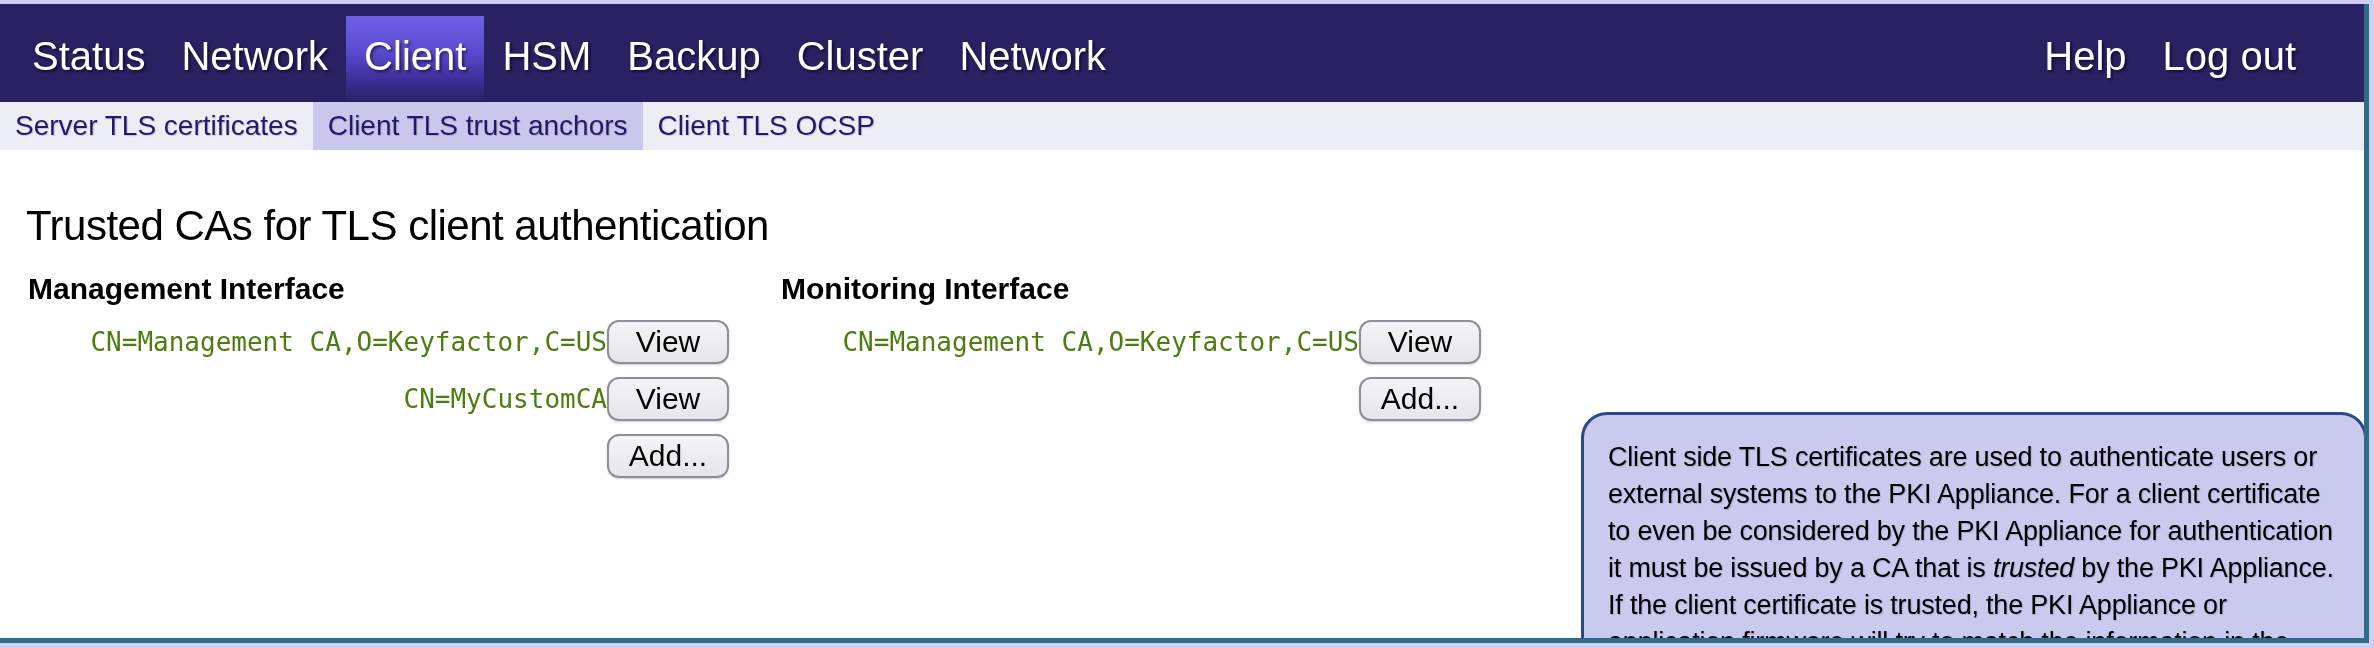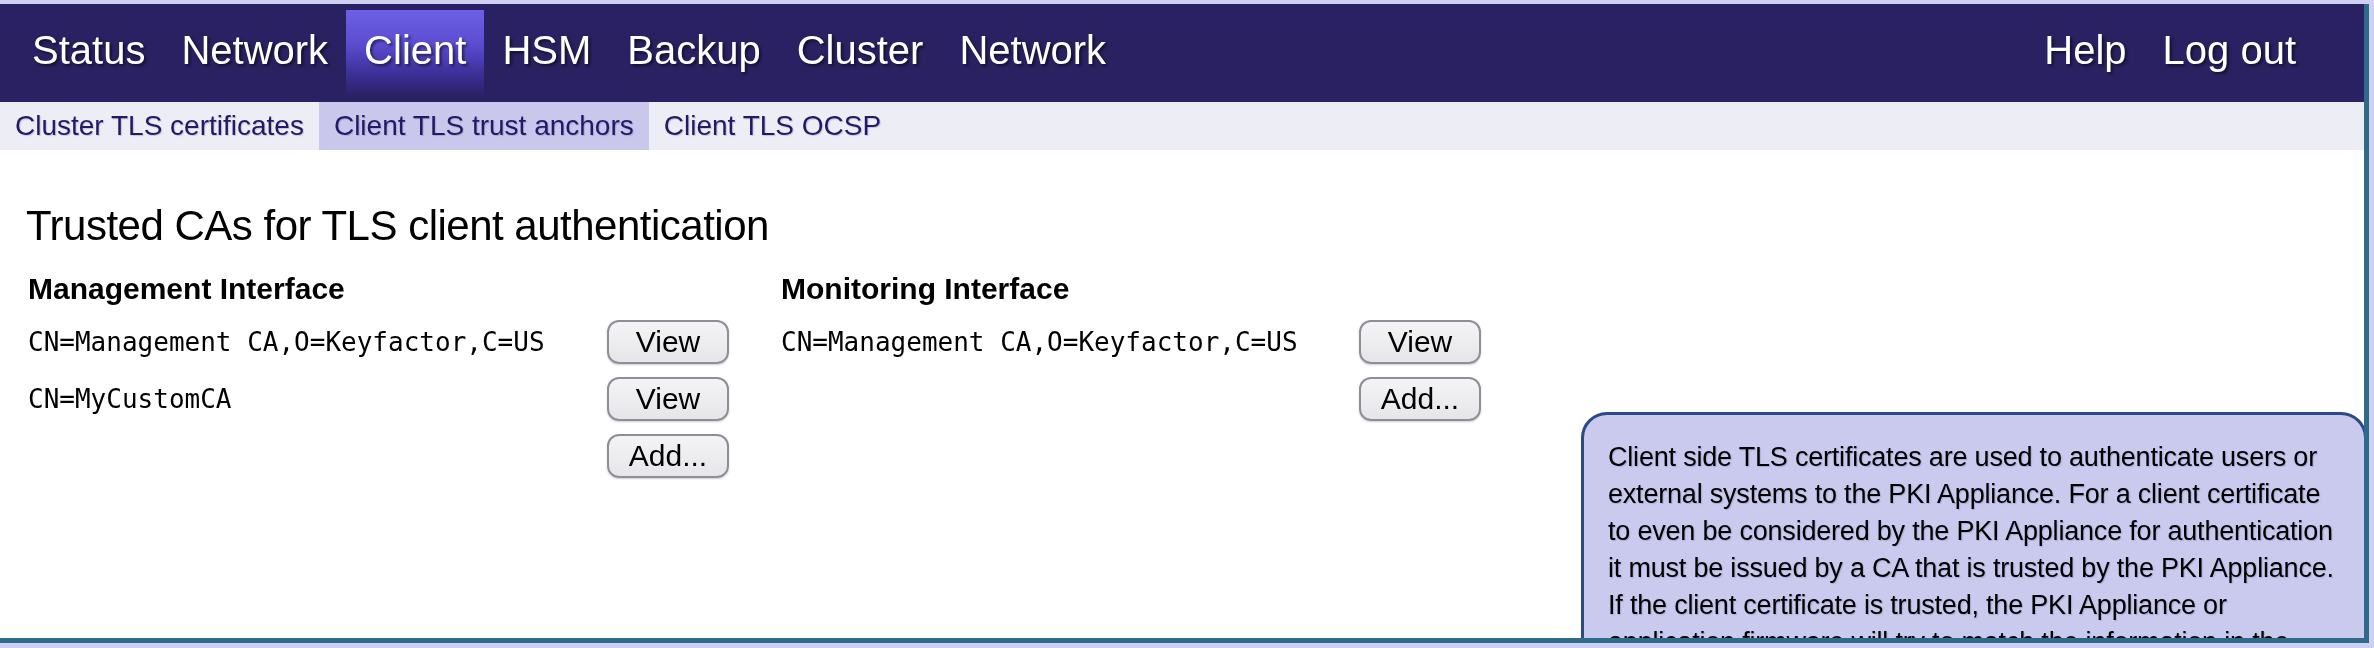--- a/index.html
+++ b/index.html
@@ -14,21 +14,21 @@
     position: absolute; top: 4px; left: 0;
     width: 2369px; height: 639px;
     background: #ffffff;
     border-right: 5px solid #2e6b88;
     border-bottom: 5px solid #2e6b88;
     overflow: hidden;
   }
   
   .topnav {
     height: 98px; background: #2a2163;
-    display: flex; align-items: center;
+    display: flex; align-items: flex-end;
     padding: 0 50px 0 14px;
   }
   .nav-group-left { display: flex; flex: 1; }
   .nav-group-right { display: flex; }
   .nav-item {
     color: #ffffff; font-size: 40px;
     height: 86px; line-height: 80px;
     padding: 0 18px; cursor: pointer;
     text-shadow: 2px 2px 3px rgba(0,0,0,0.55);
     white-space: nowrap;
@@ -63,22 +63,23 @@
     font-size: 30px; font-weight: 700; color: #000;
     margin: 0 0 14px 0;
   }
   .ca-row {
     display: flex; align-items: center;
     height: 44px; margin-bottom: 13px;
   }
   .ca-dn {
     flex: 1;
     font-family: "DejaVu Sans Mono", monospace;
-    font-size: 26px; color: #000000;
+    font-size: 26px; color: #4d7c0f;
     white-space: nowrap;
+    text-align: right;
   }
   .btn {
     width: 122px; height: 44px;
     border: 2px solid #8e8e98; border-radius: 12px;
     background: linear-gradient(180deg, #f4f4f6 0%, #e6e6ea 100%);
     font-family: "Liberation Sans", sans-serif;
     font-size: 30px; color: #000;
     display: flex; align-items: center; justify-content: center;
     cursor: pointer;
     box-shadow: 0 1px 2px rgba(0,0,0,0.2);
@@ -88,21 +89,21 @@
     position: absolute; left: 1565px; top: 210px;
     width: 786px; height: 313px;
     background: #cacaee;
     border: 3px solid #2b4a8c; border-radius: 26px;
     padding: 24px 20px 0 24px;
     font-size: 27px; line-height: 37px; color: #000;
     text-shadow: 1px 1px 1px rgba(110,110,160,0.35);
     letter-spacing: -0.2px;
     overflow: hidden;
   }
-  .infobox .em { }
+  .infobox .em { font-style: italic; }
 </style>
 </head>
 <body>
 
 <div class="page">
 
   <div class="topnav">
     <div class="nav-group-left">
       <div class="nav-item">Status</div>
       <div class="nav-item">Network</div>
@@ -112,21 +113,21 @@
       <div class="nav-item">Cluster</div>
       <div class="nav-item">Network</div>
     </div>
     <div class="nav-group-right">
       <div class="nav-item">Help</div>
       <div class="nav-item">Log out</div>
     </div>
   </div>
 
   <div class="subnav">
-    <div class="subnav-item">Cluster TLS certificates</div>
+    <div class="subnav-item">Server TLS certificates</div>
     <div class="subnav-item selected">Client TLS trust anchors</div>
     <div class="subnav-item">Client TLS OCSP</div>
   </div>
 
   <div class="content">
     <h1 class="page-title">Trusted CAs for TLS client authentication</h1>
 
     <div class="columns">
 
       <div class="col col-mgmt">

